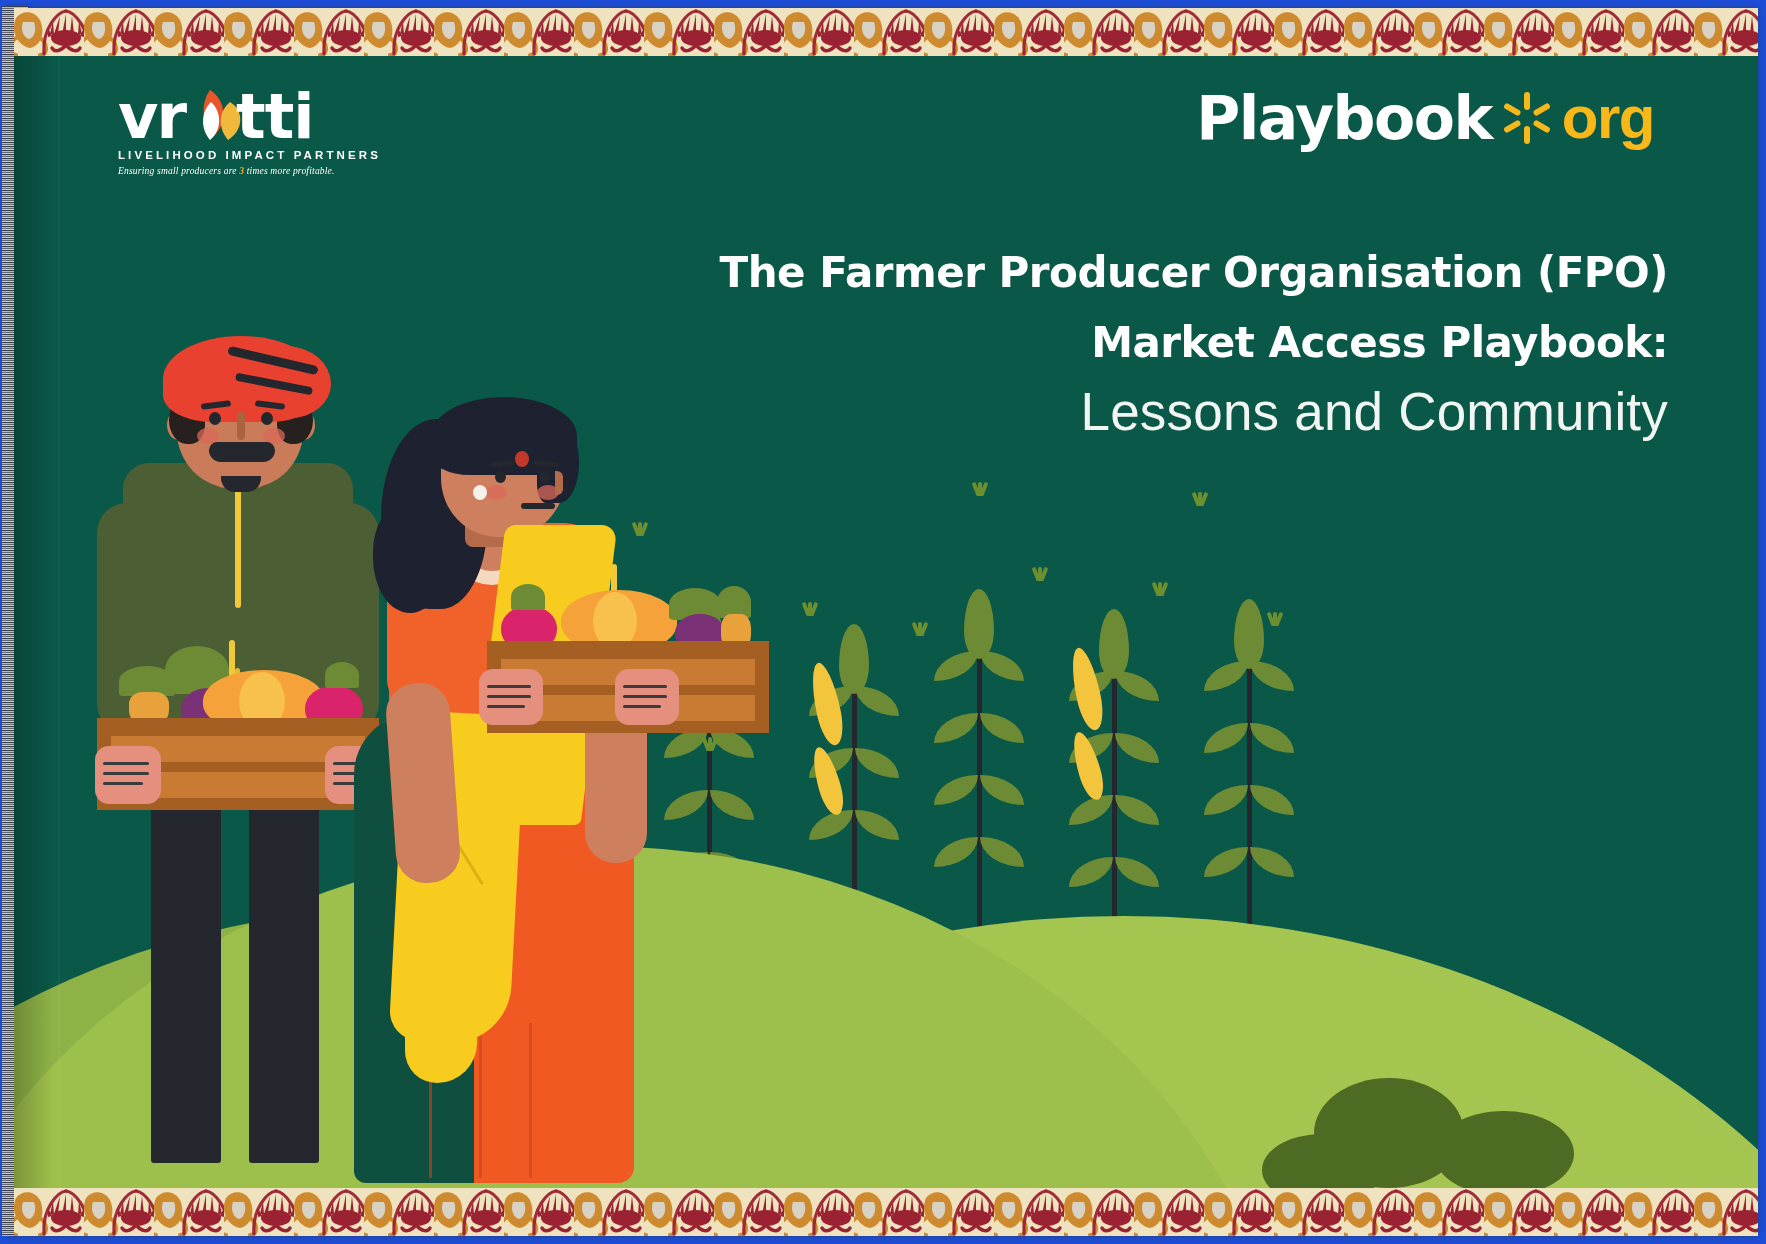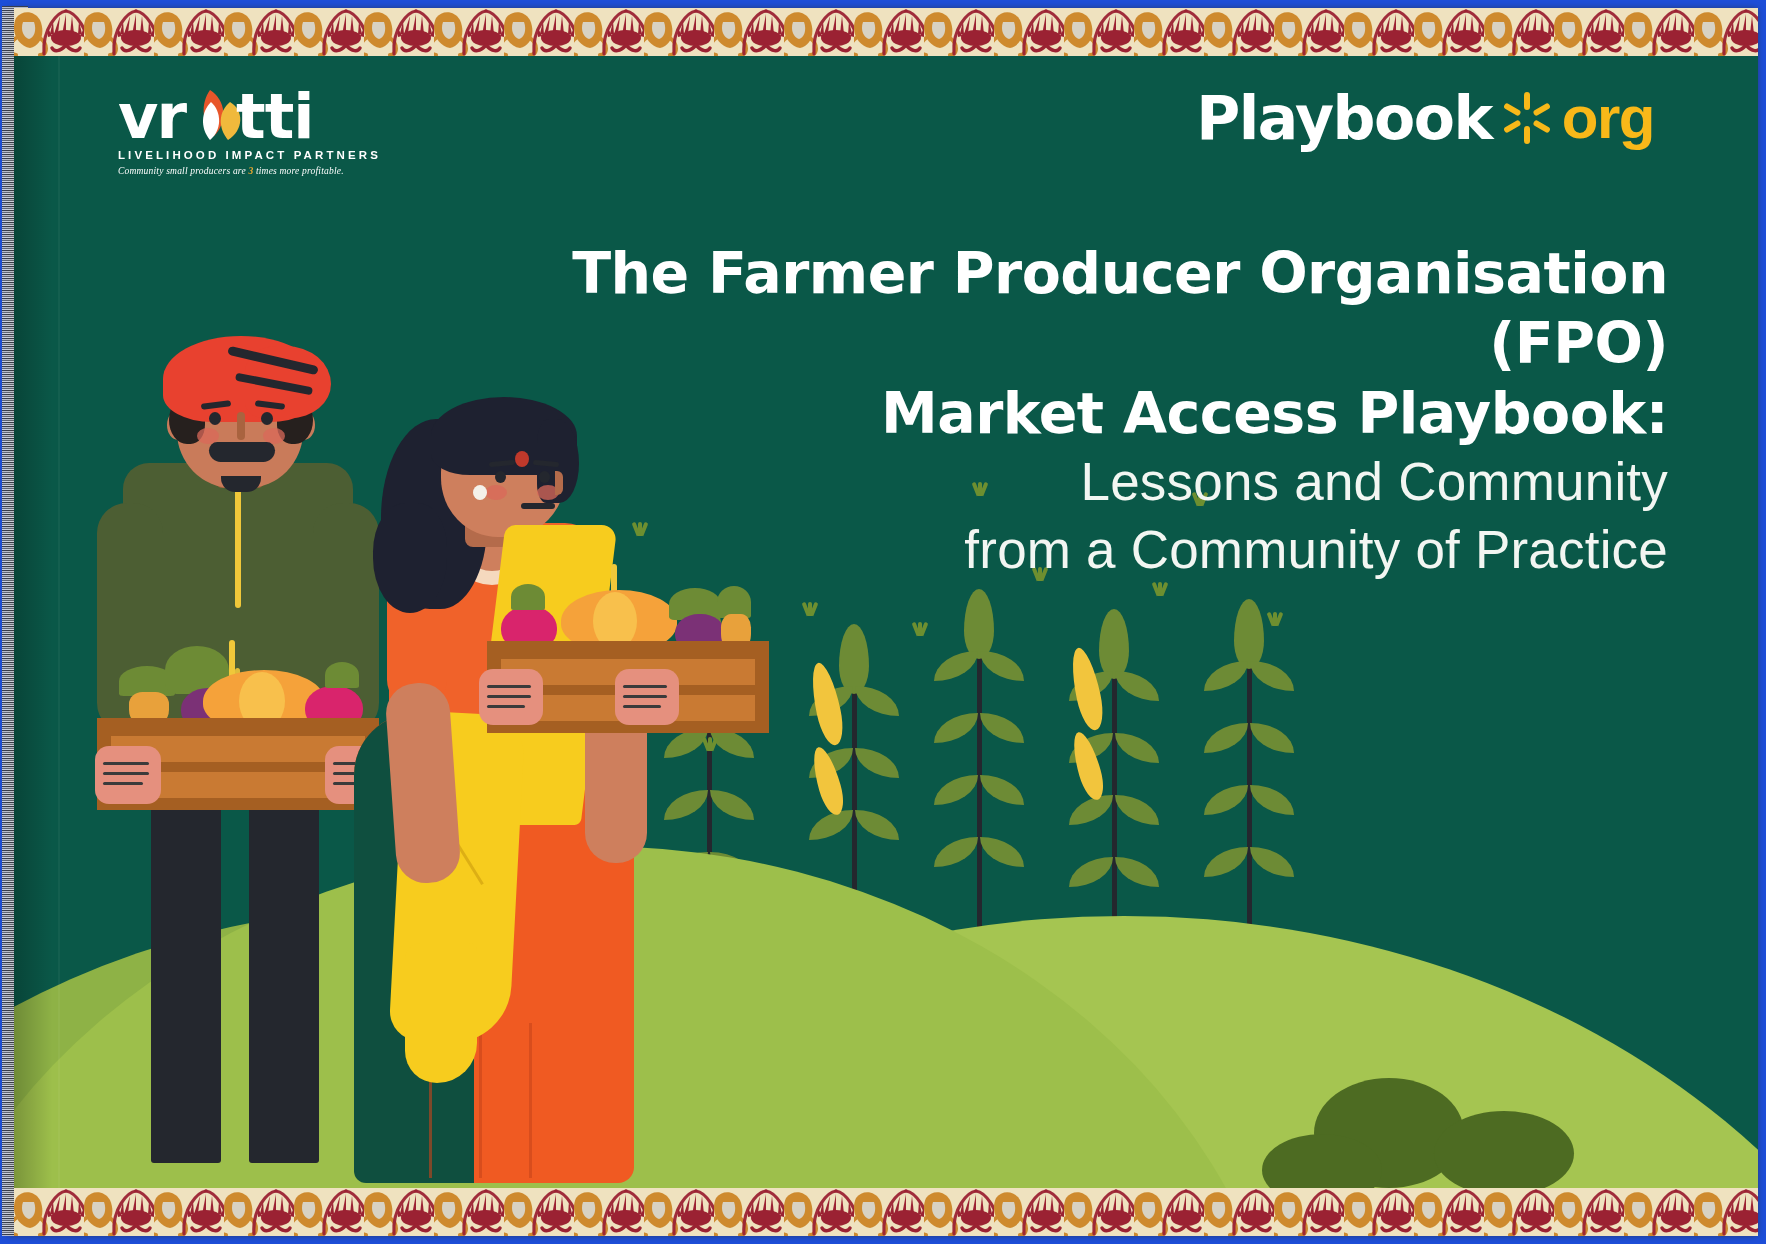--- a/index.html
+++ b/index.html
@@ -102,21 +102,21 @@
   .spark b{position:absolute;left:26px;top:3px;width:6px;height:18px;
     background:#F8B819;border-radius:4px;transform-origin:50% 26px;display:block;}
 
   
   .title-block{
     position:absolute;right:90px;top:230px;width:1230px;text-align:right;
     z-index:30;
   }
   .t-main{
     font-family:"DejaVu Sans", sans-serif;
-    font-weight:700;color:#ffffff;font-size:57px;line-height:70px;
+    font-weight:700;color:#ffffff;font-size:42px;line-height:70px;
     letter-spacing:-.5px;
   }
   .t-sub{
     font-family:"Liberation Sans", sans-serif;
     font-weight:300;color:#F2F6F2;font-size:53px;line-height:68px;
     letter-spacing:.2px;
   }
 
   
   .figure{position:absolute;}
@@ -420,41 +420,40 @@
         <svg width="270" height="70" viewBox="0 0 270 70">
 
           <path d="M92 8 C108 18 110 40 96 54 C84 42 82 22 92 8 Z" fill="#E8562A"></path>
           <path d="M112 20 C126 28 126 48 110 58 C100 46 100 30 112 20 Z" fill="#F0B93C"></path>
           <path d="M93 20 C104 30 104 48 92 58 C82 46 83 30 93 20 Z" fill="#FFFFFF"></path>
           <text x="0" y="56" font-family="DejaVu Sans, sans-serif" font-size="62" font-weight="bold" fill="#FFFFFF" letter-spacing="-2">vr</text>
           <text x="118" y="56" font-family="DejaVu Sans, sans-serif" font-size="62" font-weight="bold" fill="#FFFFFF" letter-spacing="-1">tti</text>
         </svg>
       </div>
       <div class="vr-sub">LIVELIHOOD IMPACT PARTNERS</div>
-      <div class="vr-tag"><span>Community small producers are </span><b>3</b><span> times more profitable.</span></div>
+      <div class="vr-tag"><span>Ensuring small producers are </span><b>3</b><span> times more profitable.</span></div>
     </div>
 
     <div class="walmart">
       <span class="wm-text">Playbook</span>
       <span class="spark" id="spark">
           <b style="background: rgb(248, 184, 25); transform: rotate(0deg);"></b>
           <b style="background: rgb(248, 184, 25); transform: rotate(60deg);"></b>
           <b style="background: rgb(248, 184, 25); transform: rotate(120deg);"></b>
           <b style="background: rgb(248, 184, 25); transform: rotate(180deg);"></b>
           <b style="background: rgb(248, 184, 25); transform: rotate(240deg);"></b>
           <b style="background: rgb(248, 184, 25); transform: rotate(300deg);"></b>
         </span>
       <span class="wm-org">org</span>
     </div>
 
     <div class="title-block">
       <div class="t-main">The Farmer Producer Organisation (FPO)</div>
       <div class="t-main">Market Access Playbook:</div>
       <div class="t-sub">Lessons and Community</div>
-      <div class="t-sub">from a Community of Practice</div>
     </div>
 
     <div class="border-band border-top">
       <div class="motif-row" id="motif-top">
           <div class="motif"><svg width="70" height="48" viewBox="0 0 70 48">
               <path d="M2 10 C -4 24 4 38 16 40 C 26 38 32 26 26 12 C 20 2 8 2 2 10 Z" fill="#CE8A2E"></path>
               <path d="M9 14 C 6 22 10 30 15 31 C 20 30 23 22 20 14 Z" fill="#D8D2C4"></path>
               <path d="M2 30 C -6 36 -6 46 2 47" stroke="#CE8A2E" stroke-width="4" fill="none" stroke-linecap="round"></path>
               <path d="M26 30 C 34 36 34 46 26 47" stroke="#CE8A2E" stroke-width="4" fill="none" stroke-linecap="round"></path>
               <g fill="#9B2233">

